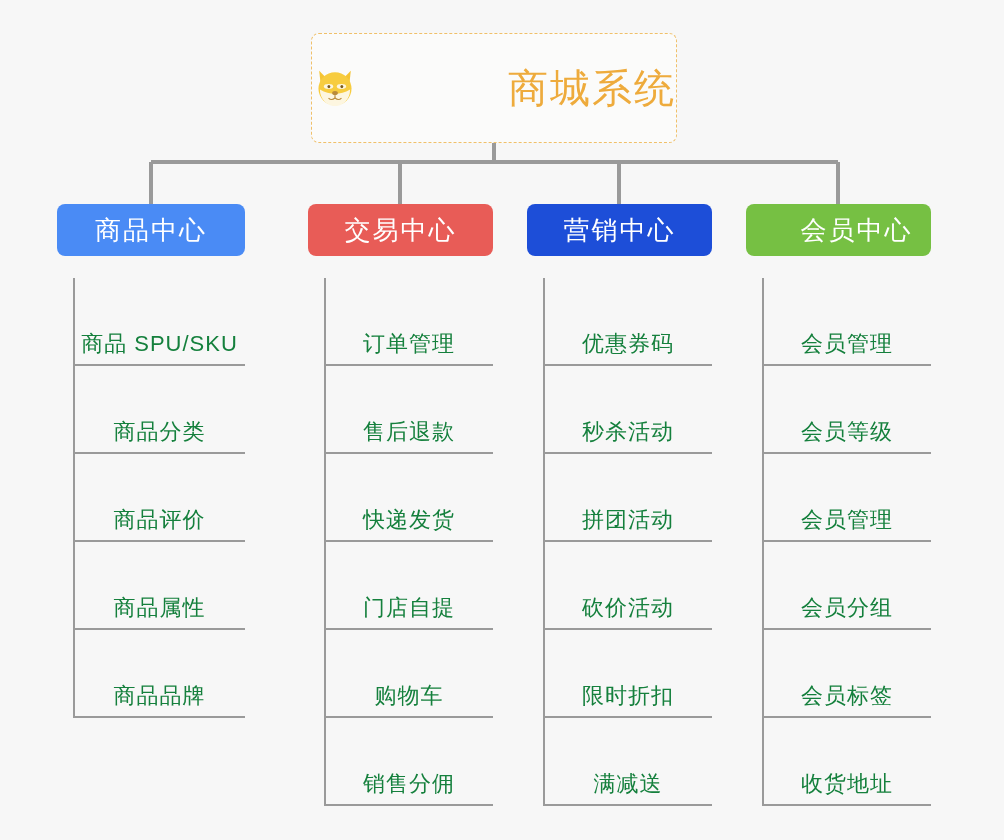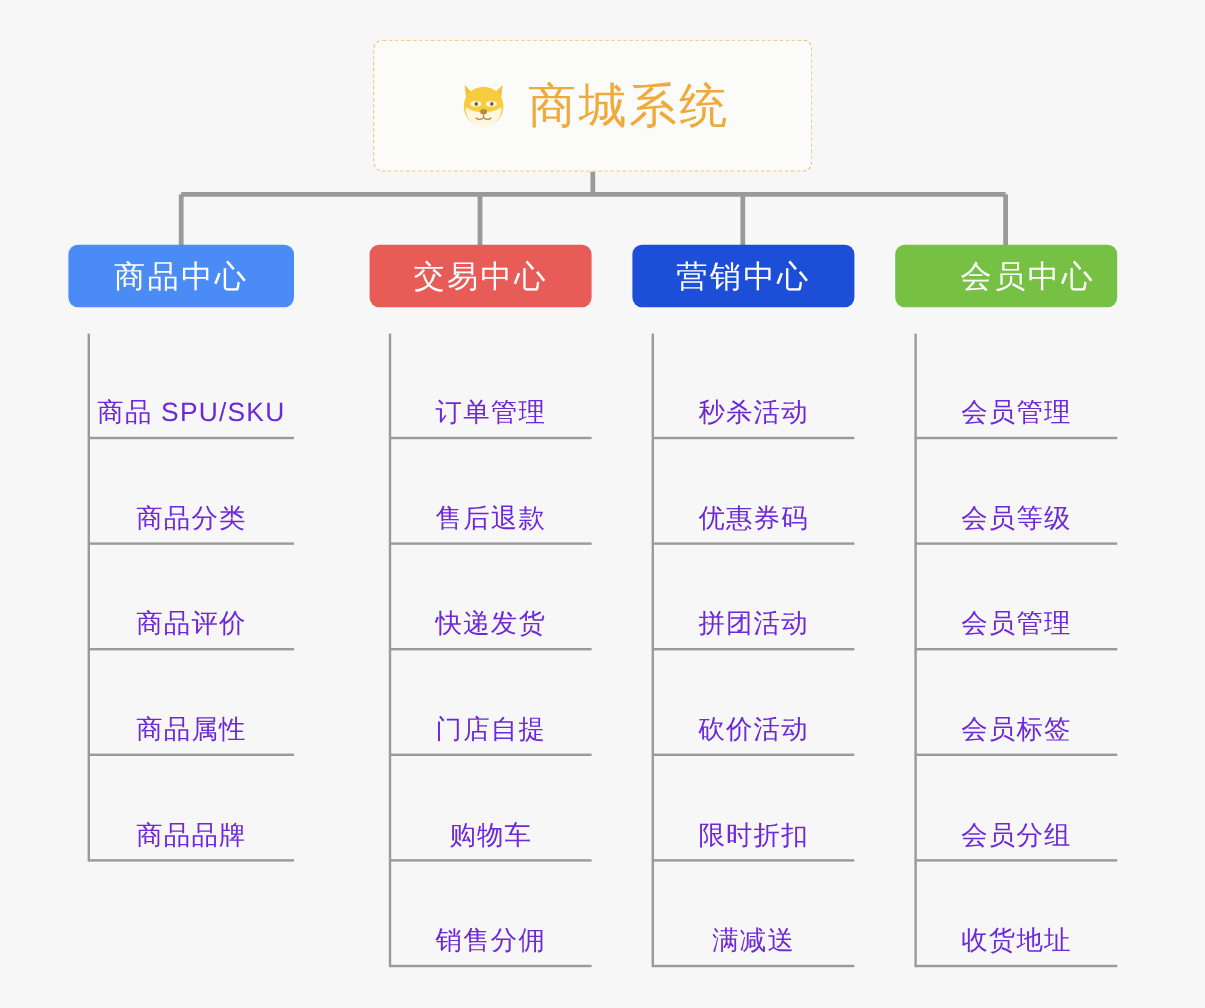--- a/index.html
+++ b/index.html
@@ -26,21 +26,21 @@
     left: 311px;
     top: 33px;
     width: 366px;
     height: 110px;
     box-sizing: border-box;
     background: #fbfbfa;
     border: 1px dashed #f0c069;
     border-radius: 8px;
     display: flex;
     align-items: center;
-    justify-content: center;
+    justify-content: space-between;
     gap: 14px;
   }
   .root-emoji {
     font-size: 40px;
     line-height: 1;
     display: block;
     width: 46px;
     height: 46px;
   }
   .root-emoji svg { display:block; }
@@ -97,21 +97,21 @@
     height: 88px;
     box-sizing: border-box;
     display: flex;
     align-items: flex-end;
     justify-content: center;
     padding-bottom: 5px;
     border-bottom: 2px solid #9a9a9a;
   }
   .leaf-label {
     font-size: 22px;
-    color: #6d28d9;
+    color: #15803d;
     white-space: nowrap;
     letter-spacing: 1px;
   }
   .leaf-wide .leaf-label { font-size: 22px; }
 </style>
 </head>
 <body>
 
 <div id="canvas">
 
@@ -199,24 +199,24 @@
     </div>
   </div>
 
   <div class="column" style="left:527px;width:185px;">
     <div class="cat-box" style="background:#1d4ed8;">
       <span>营销中心</span>
     </div>
     <div class="leaf-list">
       <div class="spine"></div>
       <div class="leaf">
+          <span class="leaf-label">优惠券码</span>
+        </div>
+      <div class="leaf">
           <span class="leaf-label">秒杀活动</span>
-        </div>
-      <div class="leaf">
-          <span class="leaf-label">优惠券码</span>
         </div>
       <div class="leaf">
           <span class="leaf-label">拼团活动</span>
         </div>
       <div class="leaf">
           <span class="leaf-label">砍价活动</span>
         </div>
       <div class="leaf">
           <span class="leaf-label">限时折扣</span>
         </div>
@@ -235,24 +235,24 @@
       <div class="leaf">
           <span class="leaf-label">会员管理</span>
         </div>
       <div class="leaf">
           <span class="leaf-label">会员等级</span>
         </div>
       <div class="leaf">
           <span class="leaf-label">会员管理</span>
         </div>
       <div class="leaf">
+          <span class="leaf-label">会员分组</span>
+        </div>
+      <div class="leaf">
           <span class="leaf-label">会员标签</span>
         </div>
       <div class="leaf">
-          <span class="leaf-label">会员分组</span>
-        </div>
-      <div class="leaf">
           <span class="leaf-label">收货地址</span>
         </div>
     </div>
   </div>
 
 </div>
 
 </body></html>

